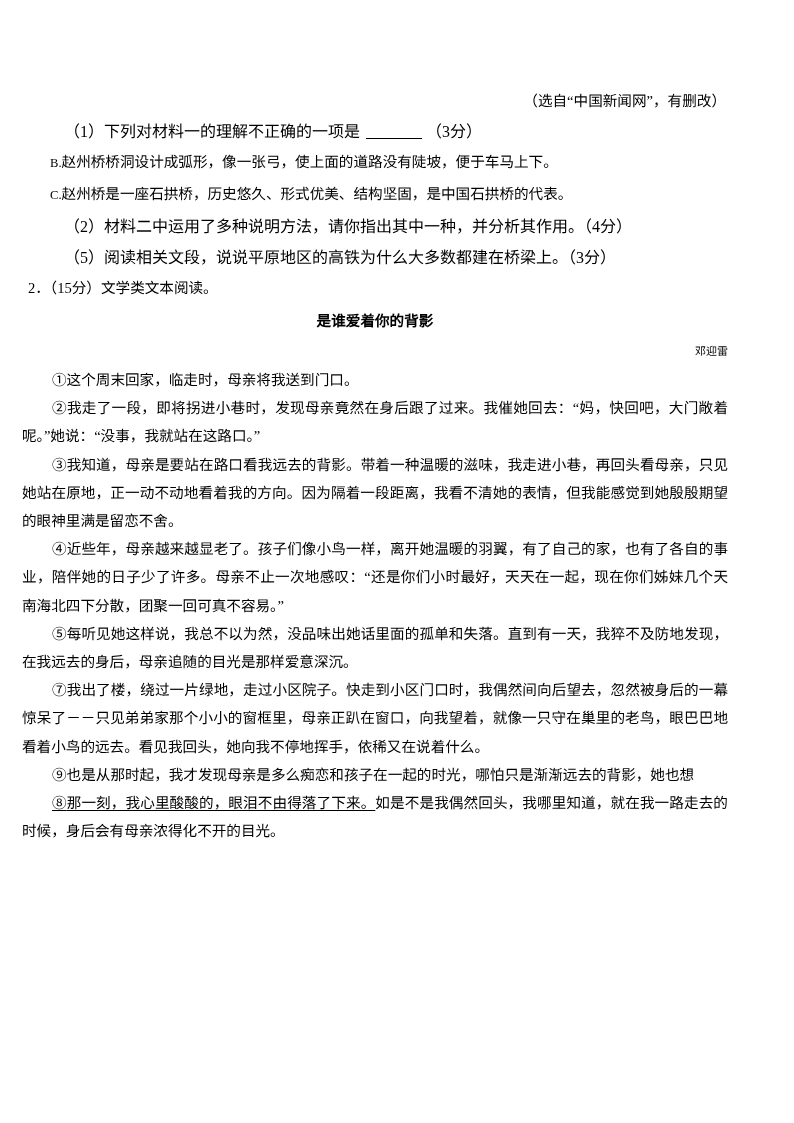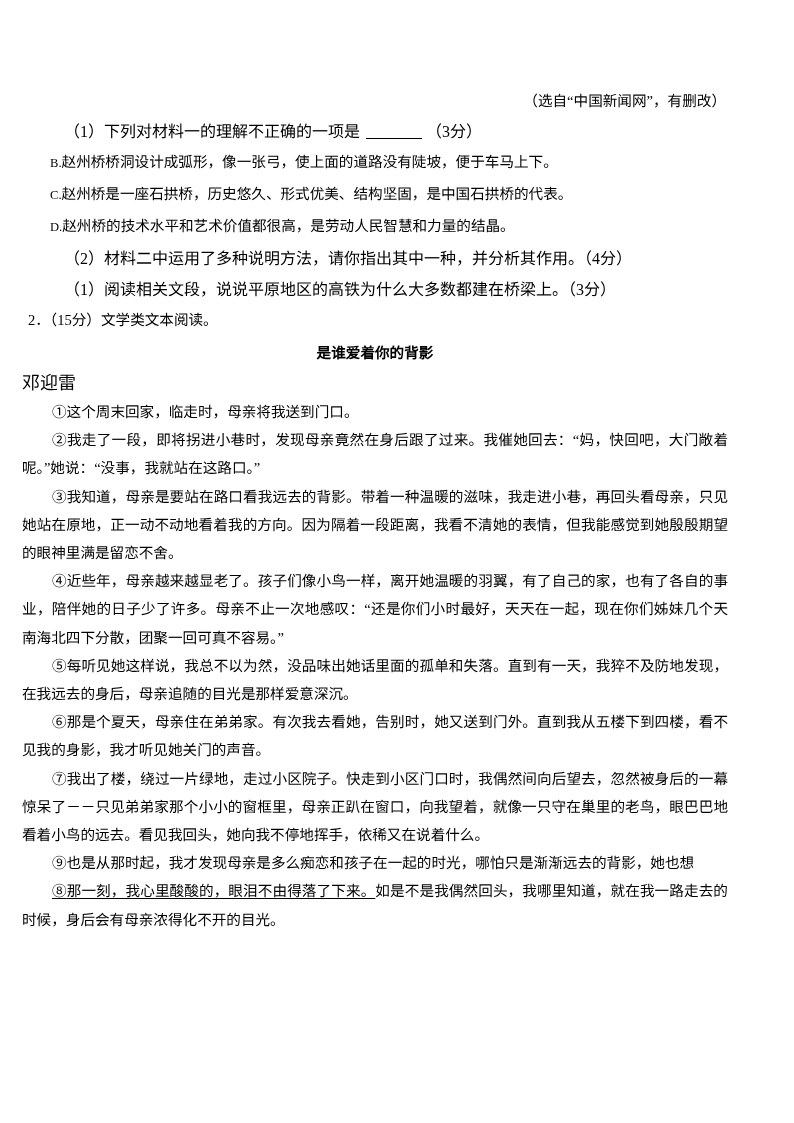--- a/index.html
+++ b/index.html
@@ -74,22 +74,22 @@
   }
 
   .article-title {
     text-align: center;
     font-size: 14.6px;
     line-height: 30px;
     margin-top: 2px;
     font-weight: bold;
   }
   .article-author {
-    text-align: left;
-    font-size: 18px;
+    text-align: right;
+    font-size: 11px;
     line-height: 30px;
   }
 
   
   .para {
     font-size: 14.6px;
     line-height: 28.2px;
     text-indent: 30px;
     text-align: justify;
     text-justify: inter-ideograph;
@@ -110,39 +110,35 @@
     <div class="qline">
       <span>（1）下列对材料一的理解不正确的一项是</span><span class="blank-fill"></span><span>（3分）</span>
     </div>
 
     <div class="optline">
       <span class="opt-letter">B.</span><span>赵州桥桥洞设计成弧形，像一张弓，使上面的道路没有陡坡，便于车马上下。</span>
     </div>
     <div class="optline">
       <span class="opt-letter">C.</span><span>赵州桥是一座石拱桥，历史悠久、形式优美、结构坚固，是中国石拱桥的代表。</span>
     </div>
-    <div class="optline">
-      <span class="opt-letter">D.</span><span>赵州桥的技术水平和艺术价值都很高，是劳动人民智慧和力量的结晶。</span>
-    </div>
 
     <div class="qline">（2）材料二中运用了多种说明方法，请你指出其中一种，并分析其作用。（4分）</div>
 
-    <div class="qline">（1）阅读相关文段，说说平原地区的高铁为什么大多数都建在桥梁上。（3分）</div>
+    <div class="qline">（5）阅读相关文段，说说平原地区的高铁为什么大多数都建在桥梁上。（3分）</div>
 
     <div class="bignum">2．（15分）文学类文本阅读。</div>
 
     <div class="article-title">是谁爱着你的背影</div>
     <div class="article-author">邓迎雷</div>
 
     <p class="para">①这个周末回家，临走时，母亲将我送到门口。</p>
     <p class="para">②我走了一段，即将拐进小巷时，发现母亲竟然在身后跟了过来。我催她回去：“妈，快回吧，大门敞着呢。”她说：“没事，我就站在这路口。”</p>
     <p class="para">③我知道，母亲是要站在路口看我远去的背影。带着一种温暖的滋味，我走进小巷，再回头看母亲，只见她站在原地，正一动不动地看着我的方向。因为隔着一段距离，我看不清她的表情，但我能感觉到她殷殷期望的眼神里满是留恋不舍。</p>
     <p class="para">④近些年，母亲越来越显老了。孩子们像小鸟一样，离开她温暖的羽翼，有了自己的家，也有了各自的事业，陪伴她的日子少了许多。母亲不止一次地感叹：“还是你们小时最好，天天在一起，现在你们姊妹几个天南海北四下分散，团聚一回可真不容易。”</p>
     <p class="para">⑤每听见她这样说，我总不以为然，没品味出她话里面的孤单和失落。直到有一天，我猝不及防地发现，在我远去的身后，母亲追随的目光是那样爱意深沉。</p>
-    <p class="para">⑥那是个夏天，母亲住在弟弟家。有次我去看她，告别时，她又送到门外。直到我从五楼下到四楼，看不见我的身影，我才听见她关门的声音。</p>
     <p class="para">⑦我出了楼，绕过一片绿地，走过小区院子。快走到小区门口时，我偶然间向后望去，忽然被身后的一幕惊呆了－－只见弟弟家那个小小的窗框里，母亲正趴在窗口，向我望着，就像一只守在巢里的老鸟，眼巴巴地看着小鸟的远去。看见我回头，她向我不停地挥手，依稀又在说着什么。</p>
 
     <p class="para">⑨也是从那时起，我才发现母亲是多么痴恋和孩子在一起的时光，哪怕只是渐渐远去的背影，她也想</p>
 
     <p class="para"><span class="u">⑧</span><span class="u">那一刻，我心里酸酸的，眼泪不由得落了下来。</span><span>如是不是我偶然回头，我哪里知道，就在我一路走去的时候，身后会有母亲浓得化不开的目光。</span></p>
 
   </div>
 </div>
 
 </body></html>

